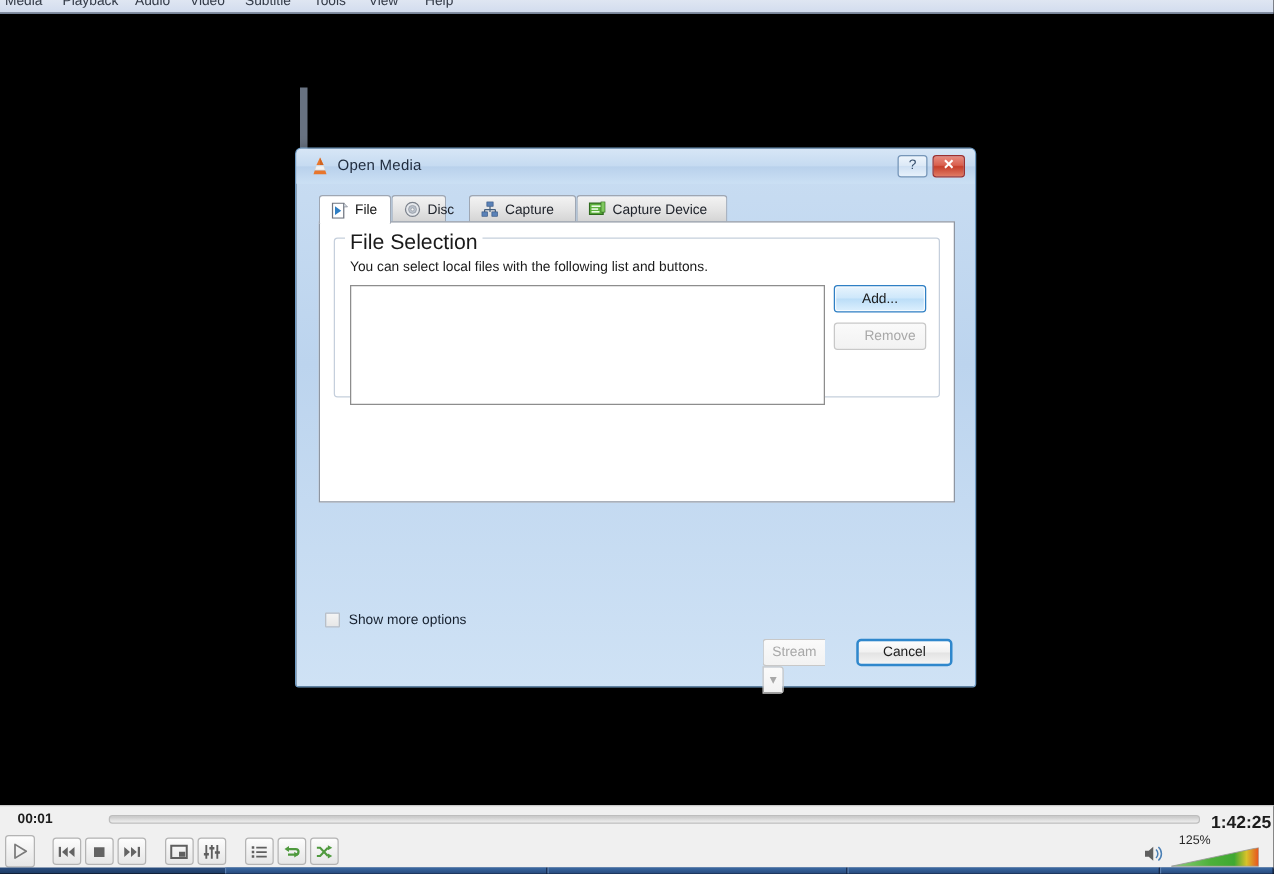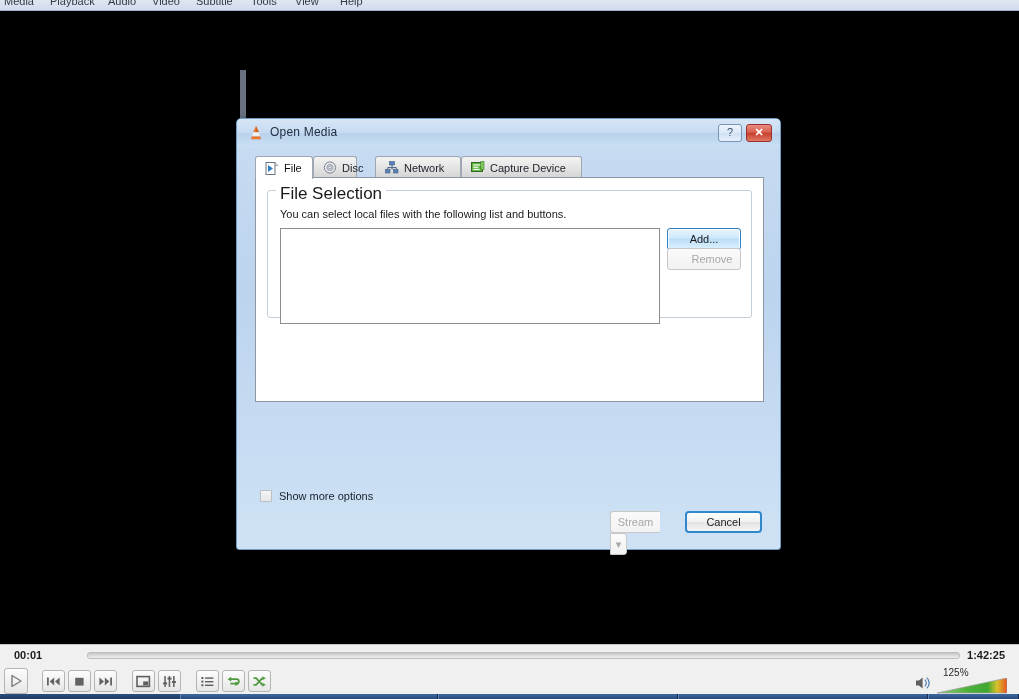--- a/index.html
+++ b/index.html
@@ -127,21 +127,21 @@
     cursor: default; user-select: none;
   }
   .btn.default {
     border: 1px solid #2f7fc4;
     background: linear-gradient(to bottom, #e8f4fd 0%, #cfe8fb 45%, #bcdef8 52%, #ddf0fe 100%);
     box-shadow: inset 0 0 0 1px rgba(255,255,255,0.75);
   }
   .btn.disabled { color: #a8a8a8; border-color: #c8c8c8;
     background: linear-gradient(to bottom, #fafafa 0%, #f2f2f2 100%); }
   #btn-add    { left: 399px; top: 37px; width: 74px; }
-  #btn-remove { left: 399px; top: 57px; width: 74px; padding-left: 16px; }
+  #btn-remove { left: 399px; top: 67px; width: 74px; padding-left: 16px; }
 
   .chkbox {
     width: 12px; height: 12px; border: 1px solid #9aa3af;
     background: linear-gradient(to bottom, #fefefe 0%, #eceff3 100%);
     border-radius: 1px; display: inline-block; flex: 0 0 auto;
   }
   .chkbox.dim { border-color: #b9bfc7;
     background: linear-gradient(to bottom, #f4f4f4 0%, #e7e7e7 100%); }
 
   #sub-input {
@@ -180,22 +180,22 @@
   #bottombar {
     position: absolute; left: 0; top: 644px; width: 1019px; height: 51px;
     background: #f0f0f0; border-top: 1px solid #c8c8c8;
   }
   #seekrow { position: absolute; left: 0; top: 0; width: 100%; height: 20px; }
   #time-elapsed {
     position: absolute; left: 14px; top: 4px;
     font-size: 11px; color: #1c1c1c; font-weight: bold;
   }
   #time-total {
-    position: absolute; right: 14px; top: 4px;
-    font-size: 11px; color: #1c1c1c; font-weight: bold;
+    position: absolute; right: 2px; top: 4px;
+    font-size: 14px; color: #1c1c1c; font-weight: bold;
   }
   #seekbar {
     position: absolute; left: 87px; top: 7px; width: 873px; height: 7px;
     background: linear-gradient(to bottom, #c6c6c6 0%, #dcdcdc 50%, #eeeeee 100%);
     border: 1px solid #bdbdbd; border-radius: 3px;
   }
   #controls { position: absolute; left: 0; top: 22px; width: 100%; height: 29px; }
   .cbtn {
     position: absolute; border: 1px solid #b4b4b4; border-radius: 3px;
     background: linear-gradient(to bottom, #fdfdfd 0%, #f1f1f1 50%, #e6e6e6 100%);
@@ -292,21 +292,21 @@
 
       <div class="tab" style="left:120px;width:86px;">
         <span class="ticon">
           <svg width="14" height="13" viewBox="0 0 14 13">
             <rect x="4.5" y="0.5" width="5" height="3.5" fill="#5b82b8" stroke="#2f4f7d" stroke-width=".5"></rect>
             <rect x="0.5" y="8.5" width="4.5" height="3.5" fill="#5b82b8" stroke="#2f4f7d" stroke-width=".5"></rect>
             <rect x="8.5" y="8.5" width="4.5" height="3.5" fill="#5b82b8" stroke="#2f4f7d" stroke-width=".5"></rect>
             <path d="M7 4v2.6M2.7 6.6h8.6M2.7 6.6v1.9M11.3 6.6v1.9M7 6.6v1.9" stroke="#46607f" stroke-width="1" fill="none"></path>
           </svg>
         </span>
-        <span>Network</span>
+        <span>Capture</span>
       </div>
 
       <div class="tab" style="left:206px;width:121px;">
         <span class="ticon">
           <svg width="14" height="13" viewBox="0 0 14 13">
             <rect x="0.5" y="1.5" width="11" height="9" fill="#5db23d" stroke="#2f6a1e"></rect>
             <rect x="2.2" y="3.3" width="7.5" height="1.3" fill="#eafbe3"></rect>
             <rect x="2.2" y="5.6" width="5.3" height="1.3" fill="#eafbe3"></rect>
             <rect x="2.2" y="7.8" width="6.4" height="1.3" fill="#eafbe3"></rect>
             <rect x="9.8" y="0.5" width="3.2" height="8.2" fill="#7fc95f" stroke="#2f6a1e" stroke-width=".5"></rect>

